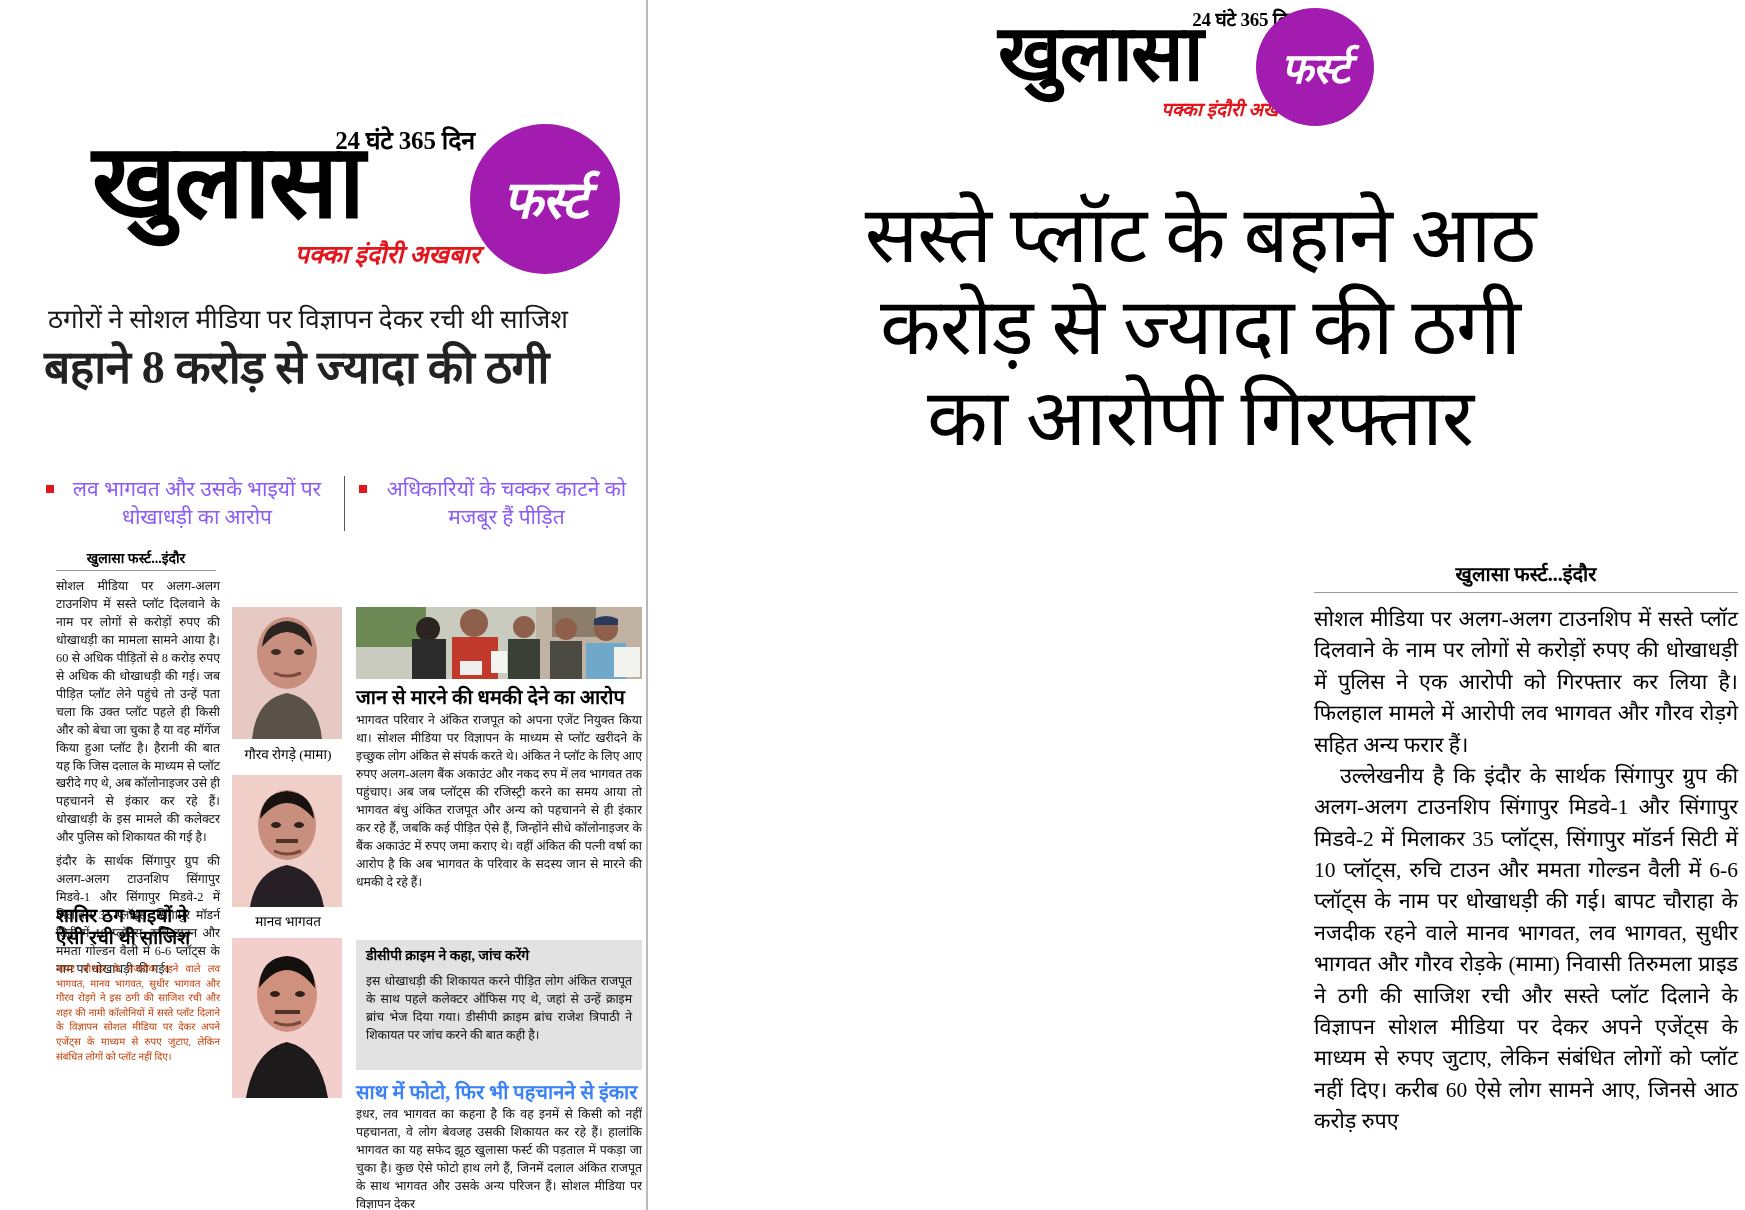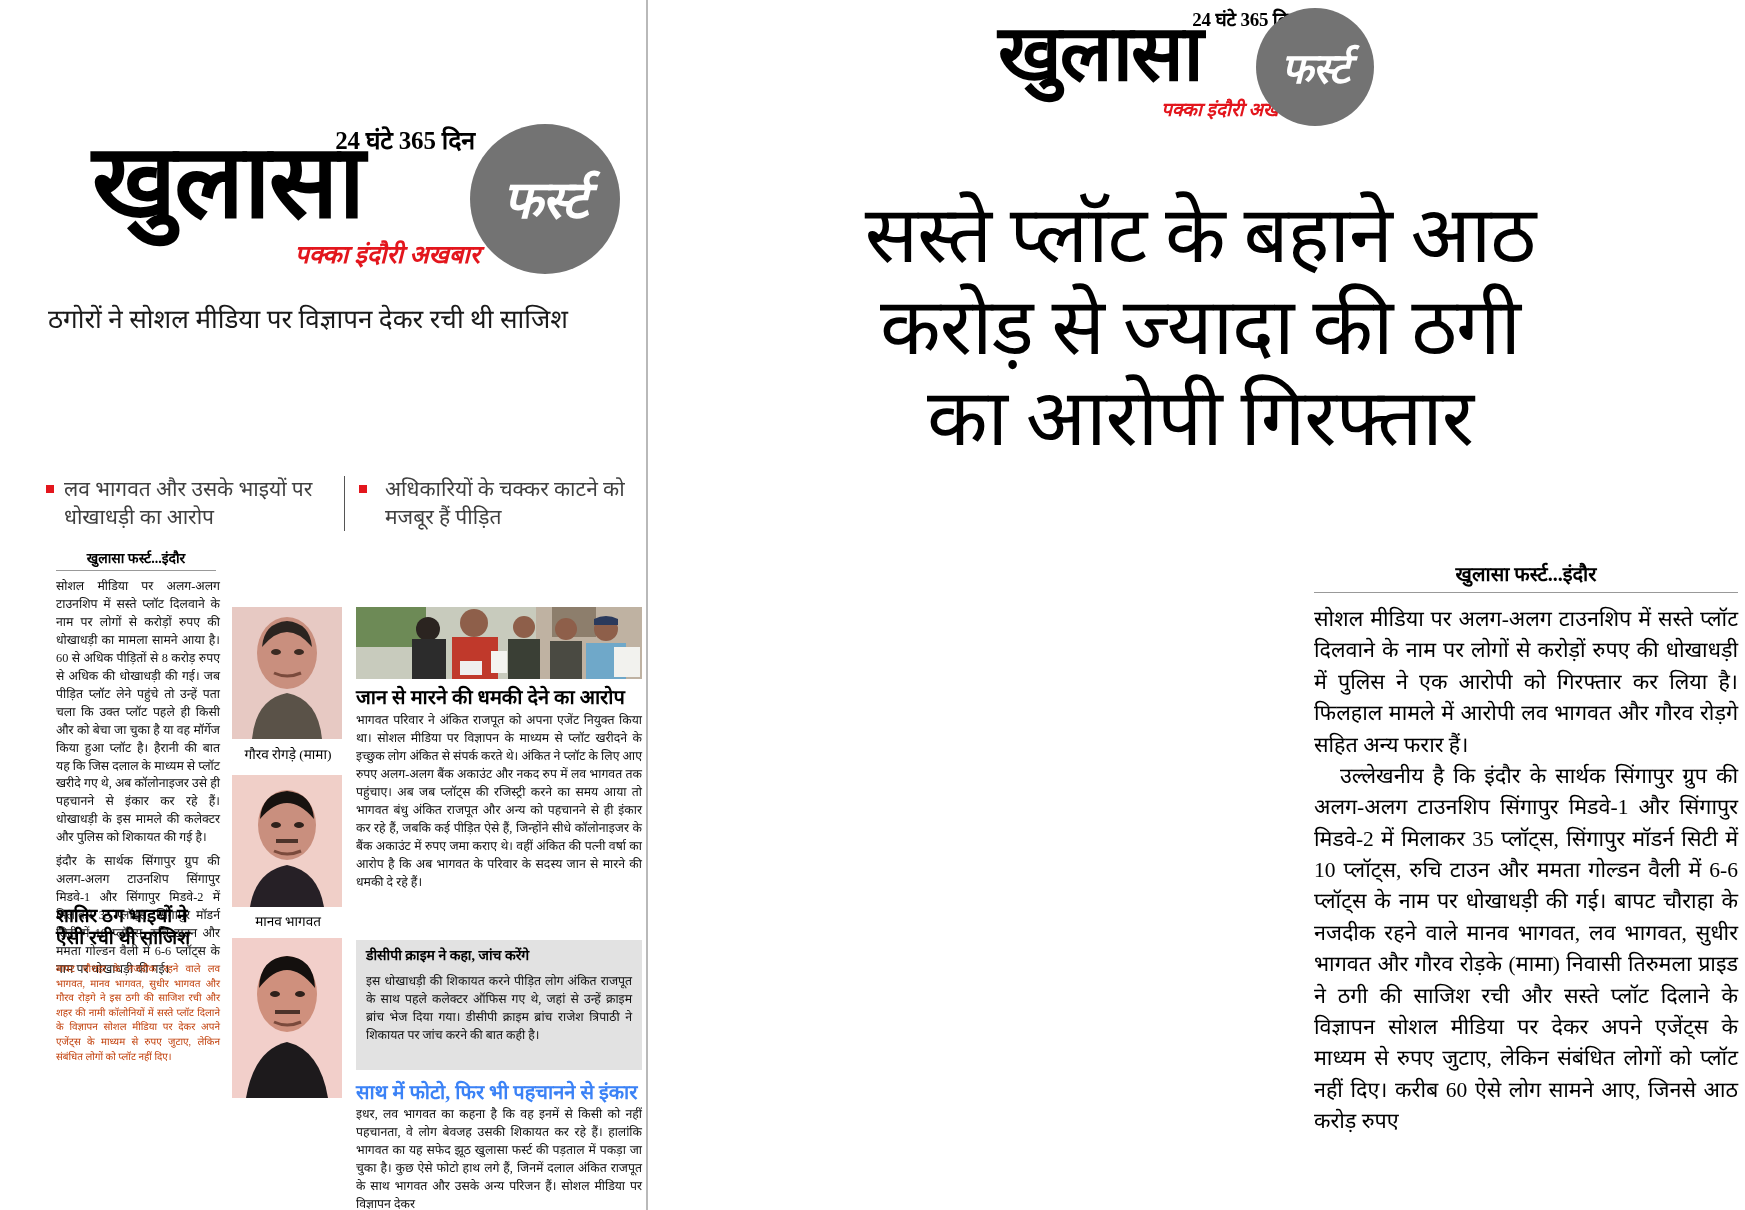--- a/index.html
+++ b/index.html
@@ -36,21 +36,21 @@
     font-family: "Liberation Serif", serif;
     font-weight: bold;
     font-style: italic;
     color: #e3161d;
     white-space: nowrap;
     text-align: right;
   }
   .mh-disc {
     position: absolute;
     border-radius: 50%;
-    background: #737373;
+    background: #a21caf;
   }
   .mh-disc-label {
     position: absolute;
     color: #ffffff;
     font-family: "Liberation Serif", serif;
     font-weight: bold;
     font-style: italic;
     white-space: nowrap;
     text-align: center;
     width: 100%;
@@ -91,23 +91,24 @@
     left: 46px; top: 476px;
     width: 596px;
     display: flex;
     gap: 0px;
   }
   .l-bullet {
     width: 50%;
     padding-right: 14px;
     font-size: 21px;
     line-height: 1.32;
-    color: #404040;
+    color: #8b5cf6;
     position: relative;
     padding-left: 18px;
+    text-align: center;
   }
   .l-bullet + .l-bullet {
     border-left: 1.5px solid #555;
     padding-left: 40px;
   }
   .l-bullet .sq {
     position: absolute;
     left: 0; top: 9px;
     width: 8px; height: 8px;
     background: #e3161d;
@@ -302,20 +303,21 @@
     <div class="mh-word" style="position:absolute; left:22px; top:20px; font-size:103px;">खुलासा</div>
     <div class="mh-sub" style="position:absolute; right:150px; top:118px; font-size:25px;">पक्का इंदौरी अखबार</div>
     <div class="mh-disc" style="left:400px; top:6px; width:150px; height:150px;">
       <div class="mh-disc-label" style="top:38px; font-size:52px;">फर्स्ट</div>
     </div>
   </div>
 
   <div class="l-kicker">ठगोरों ने सोशल मीडिया पर विज्ञापन देकर रची थी साजिश</div>
 
   <div class="l-head">
+    <div>बहाने 8 करोड़ से ज्यादा की ठगी</div>
   </div>
 
   <div class="l-bullets">
     <div class="l-bullet">
       <span class="sq"></span>
       <span>लव भागवत और उसके भाइयों पर धोखाधड़ी का आरोप</span>
     </div>
     <div class="l-bullet">
       <span class="sq"></span>
       <span>अधिकारियों के चक्कर काटने को मजबूर हैं पीड़ित</span>

